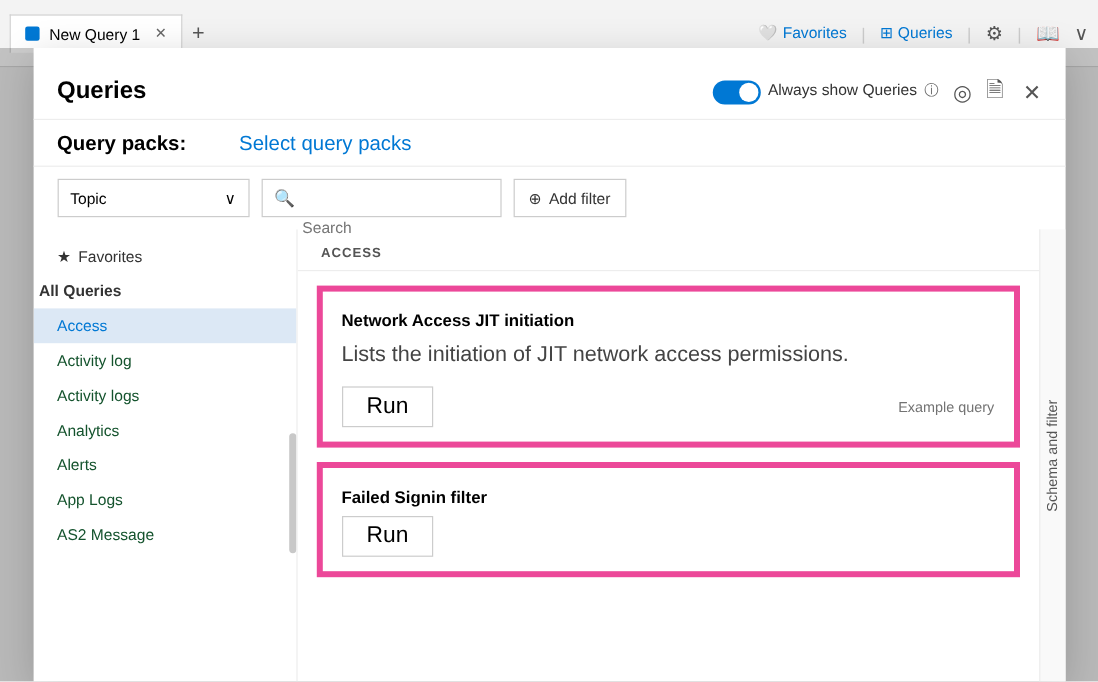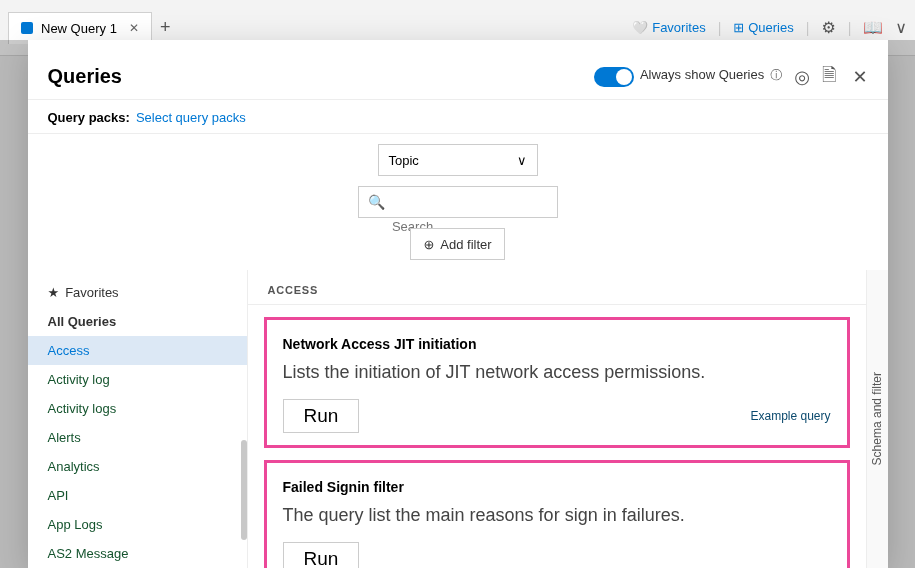--- a/index.html
+++ b/index.html
@@ -144,34 +144,33 @@
       font-size: 18px; color: #555; cursor: pointer;
       margin-left: 4px;
     }
 
     
     .query-packs-row {
       padding: 10px 20px 8px 20px;
       display: flex;
       align-items: center;
       gap: 6px;
-      font-size: 13px;
+      font-size: 17px;
       border-bottom: 1px solid #ededed;
       text-align: center;
     }
     .query-packs-label { font-weight: 600; }
-    .query-packs-link { color: #0078d4; cursor: pointer; text-decoration: none; }
+    .query-packs-link { color: #0078d4; cursor: pointer; text-decoration: none; margin-left: 38px; }
 
     
     .filters-row {
       padding: 10px 20px 10px 20px;
       display: flex;
-      align-items: center;
+      align-items: flex-end;
       gap: 10px;
-      flex-direction: column;
     }
     .topic-dropdown {
       display: flex;
       align-items: center;
       justify-content: space-between;
       border: 1px solid #ccc;
       padding: 5px 10px;
       width: 160px;
       height: 32px;
       cursor: pointer;
@@ -240,21 +239,21 @@
     .favorites-item {
       padding: 7px 20px;
       font-size: 13px;
       color: #333;
       cursor: pointer;
       display: flex;
       align-items: center;
       gap: 6px;
     }
     .all-queries-label {
-      padding: 7px 20px;
+      padding: 7px 5px;
       font-size: 13px;
       font-weight: 600;
       color: #333;
     }
     
     .sidebar-scroll-thumb {
       position: absolute;
       right: 0;
       top: 170px;
       width: 6px;
@@ -272,21 +271,21 @@
     .section-header {
       padding: 14px 20px 8px 20px;
       font-size: 11px;
       font-weight: 700;
       color: #555;
       letter-spacing: 0.8px;
       text-transform: uppercase;
       border-bottom: 1px solid #ededed;
     }
     .query-card {
-      border: 3px solid #ec4899;
+      border: 5px solid #ec4899;
       margin: 12px 16px;
       padding: 16px 16px 12px 16px;
       background: white;
     }
     .query-card-title {
       font-size: 14px;
       font-weight: 600;
       color: #000;
       margin-bottom: 8px;
     }
@@ -303,21 +302,21 @@
     }
     .run-btn {
       border: 1px solid #ccc;
       background: white;
       padding: 5px 20px;
       font-size: 19px;
       cursor: pointer;
     }
     .example-query-label {
       font-size: 12px;
-      color: #0c4a6e;
+      color: #737373;
     }
 
     
     .right-sidebar {
       width: 22px;
       border-left: 1px solid #ededed;
       display: flex;
       flex-direction: column;
       align-items: center;
       justify-content: center;
@@ -409,27 +408,24 @@
         <div class="sidebar-item active">
           <span>Access</span>
         </div>
         <div class="sidebar-item">
           <span>Activity log</span>
         </div>
         <div class="sidebar-item">
           <span>Activity logs</span>
         </div>
         <div class="sidebar-item">
+          <span>Analytics</span>
+        </div>
+        <div class="sidebar-item">
           <span>Alerts</span>
-        </div>
-        <div class="sidebar-item">
-          <span>Analytics</span>
-        </div>
-        <div class="sidebar-item">
-          <span>API</span>
         </div>
         <div class="sidebar-item">
           <span>App Logs</span>
         </div>
         <div class="sidebar-item">
           <span>AS2 Message</span>
         </div>
         <div class="sidebar-scroll-thumb"></div>
       </div>
 
@@ -440,21 +436,20 @@
           <div class="query-card-title">Network Access JIT initiation</div>
           <div class="query-card-desc">Lists the initiation of JIT network access permissions.</div>
           <div class="query-card-footer">
             <button class="run-btn">Run</button>
             <span class="example-query-label">Example query</span>
           </div>
         </div>
 
         <div class="query-card">
           <div class="query-card-title">Failed Signin filter</div>
-          <div class="query-card-desc">The query list the main reasons for sign in failures.</div>
           <div class="query-card-footer">
             <button class="run-btn">Run</button>
           </div>
         </div>
       </div>
 
       <div class="right-sidebar">
         <span class="right-sidebar-text">Schema and filter</span>
       </div>
 

